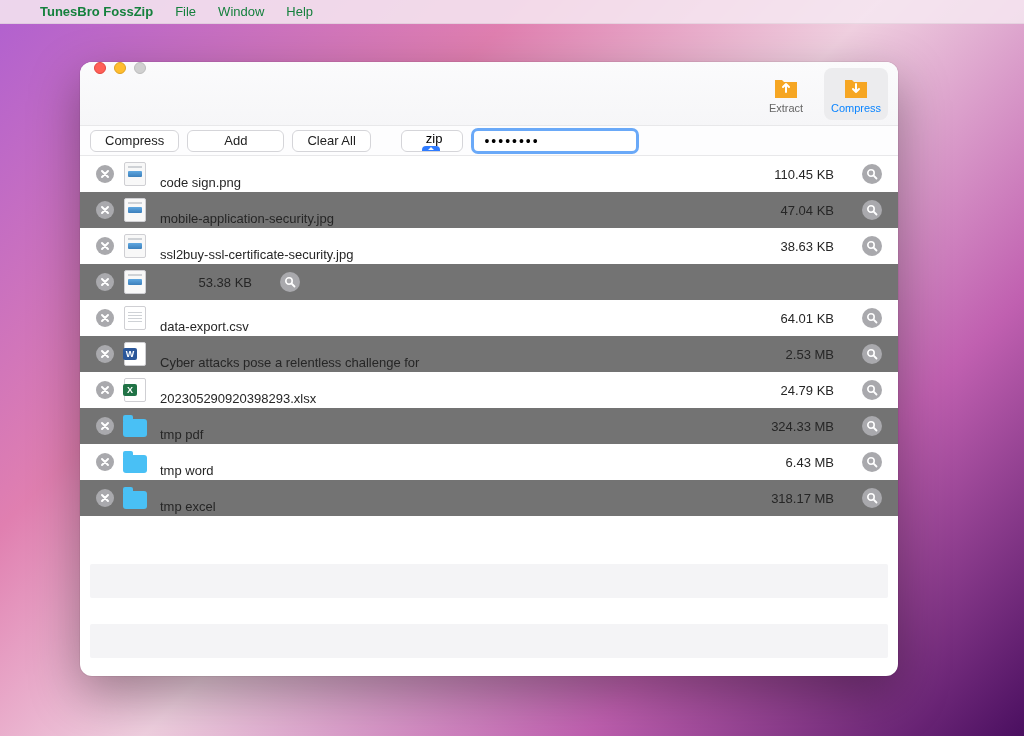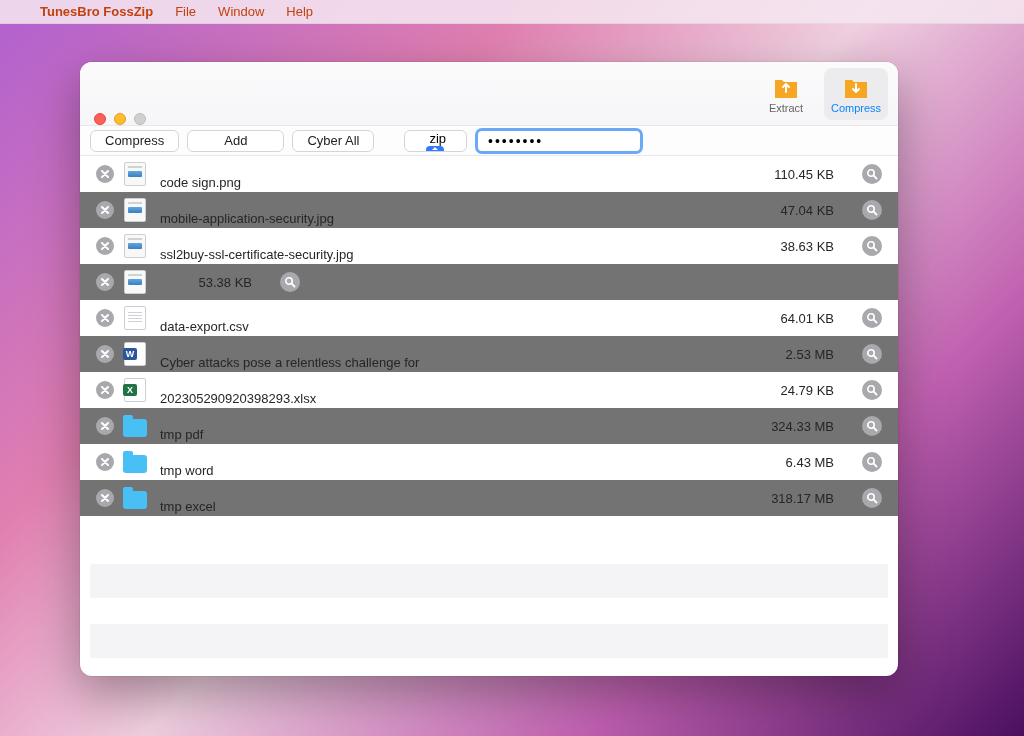--- a/index.html
+++ b/index.html
@@ -7,21 +7,21 @@
     body {
       background: linear-gradient(135deg, #b060d0 0%, #e07fb0 30%, #f0d0e0 50%, #c060b0 75%, #4a0f60 100%);
     }
 
     
     .menubar {
       position: absolute; top: 0; left: 0; right: 0; height: 24px;
       background: rgba(245,230,240,0.88);
       display: flex; align-items: center;
       padding: 0 18px;
-      font-size: 13px; color: #c2410c;
+      font-size: 13px; color: #15803d;
       gap: 22px;
       border-bottom: 1px solid rgba(0,0,0,0.05);
     }
     .menubar .apple { font-size: 14px; }
     .menubar .app-name { font-weight: 700; }
     .menubar span { cursor: default; }
 
     
     .window {
       position: absolute;
@@ -31,21 +31,21 @@
       border-radius: 12px;
       box-shadow: 0 18px 50px rgba(0,0,0,0.35), 0 0 0 1px rgba(0,0,0,0.05);
       overflow: hidden;
       display: flex; flex-direction: column;
     }
 
     .titlebar {
       height: 64px;
       background: linear-gradient(#fbfbfc,#f6f6f8);
       border-bottom: 1px solid #e8e8ea;
-      display: flex; align-items: flex-end;
+      display: flex; align-items: flex-start;
       padding: 0 14px;
       position: relative;
     }
     .traffic { display: flex; gap: 8px; }
     .traffic .dot { width: 12px; height: 12px; border-radius: 50%; }
     .dot.red { background: #ff5f57; border:1px solid #e24640;}
     .dot.amber { background: #ffbd2e; border:1px solid #dea022;}
     .dot.grey { background: #d0d0d0; border:1px solid #bcbcbc;}
 
     .mode-buttons { position: absolute; right: 10px; top: 6px; display: flex; gap: 6px; }
@@ -170,21 +170,21 @@
           <path d="M14 10 L14 18 M14 18 L11 15 M14 18 L17 15" stroke="#fff" stroke-width="2" fill="none" stroke-linecap="round"></path>
         </svg>
         <span>Compress</span>
       </div>
     </div>
   </div>
 
   <div class="toolbar">
     <button class="btn">Compress</button>
     <button class="btn" style="padding:2px 36px">Add</button>
-    <button class="btn">Cyber All</button>
+    <button class="btn">Clear All</button>
     <div class="spacer-sm"></div>
     <div class="select-wrap">
       <span class="sel-label">zip</span>
       <span class="sel-ind">
         <svg width="10" height="12" viewBox="0 0 10 12">
             <path d="M5 1 L8 4 L2 4 Z M5 11 L2 8 L8 8 Z" fill="#fff"></path>
           </svg>
       </span>
     </div>
     <input class="pass-input" type="password" value="●●●●●●●●" style="">

